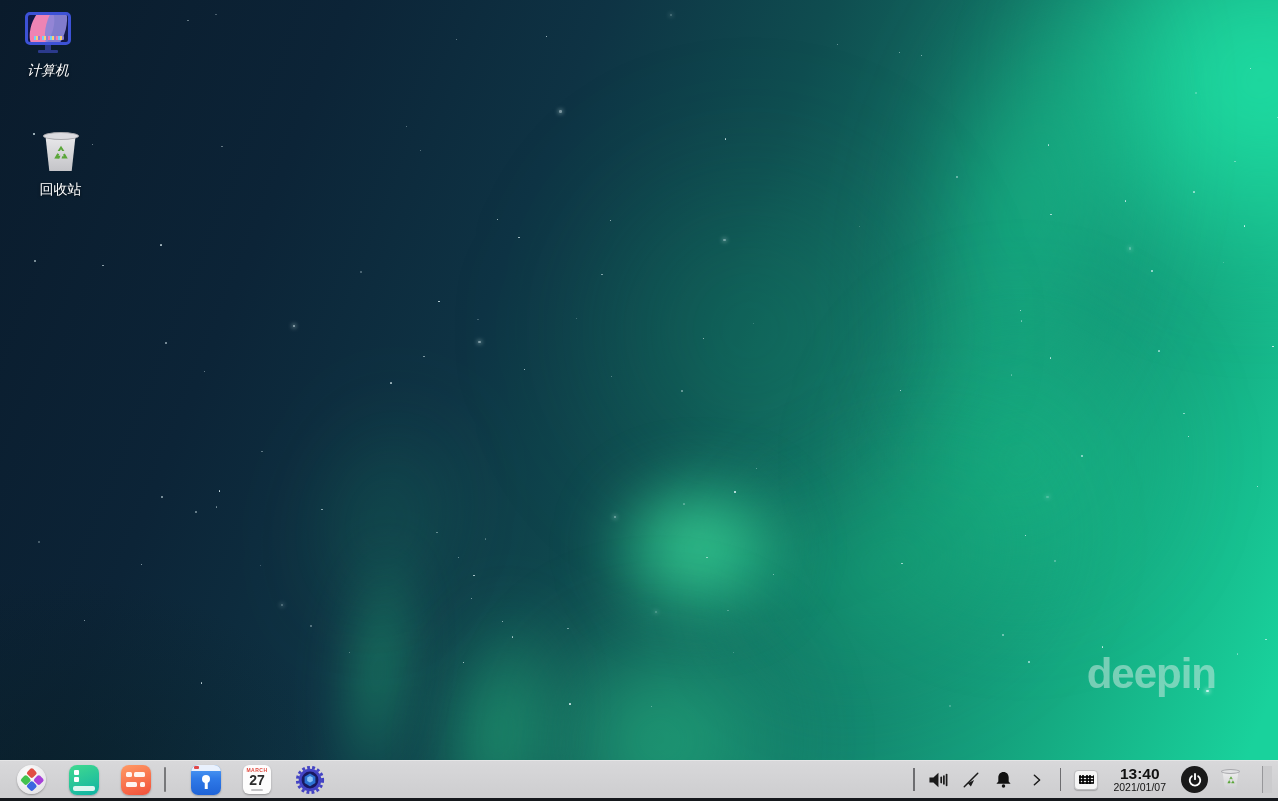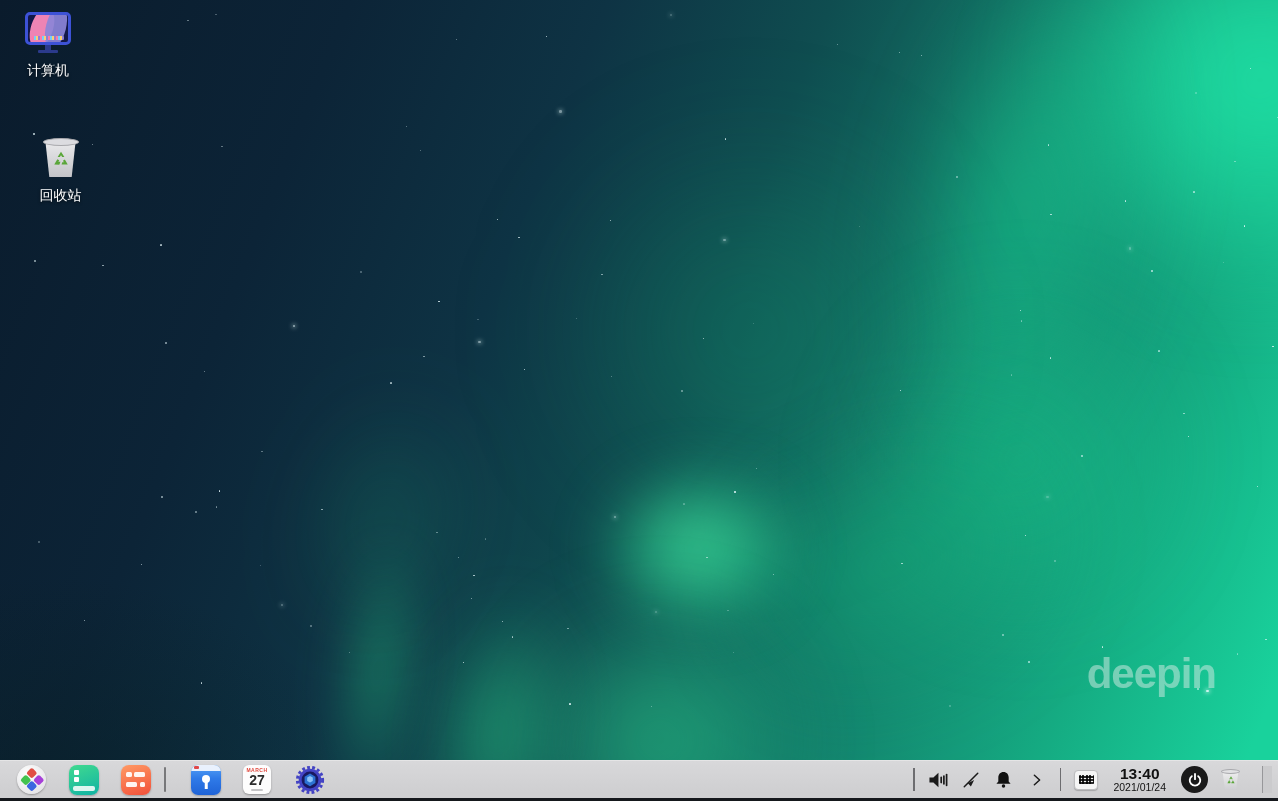--- a/index.html
+++ b/index.html
@@ -24,22 +24,22 @@
   .b8  { left:338px;  top:530px;  width:80px;  height:280px; background:radial-gradient(closest-side, rgba(35,195,128,.55), transparent); transform:rotate(6deg); filter:blur(24px); }
   .b9  { left:320px;  top:400px;  width:130px; height:240px; background:radial-gradient(closest-side, rgba(28,165,115,.4), transparent); transform:rotate(16deg); }
   .b10 { left:540px;  top:120px;  width:420px; height:420px; background:radial-gradient(closest-side, rgba(20,150,110,.35), transparent); filter:blur(60px); }
   .star { position:absolute; background:#eafcff; border-radius:50%; }
 
   .watermark { position:absolute; right:62px; top:650px; font-size:42px; font-weight:bold;
     letter-spacing:-1px; color:rgba(200,232,222,.55); }
 
   
   .desktop-icon { position:absolute; width:96px; text-align:center; cursor:default; }
-  .di-computer { left:0; top:12px; }
-  .di-trash    { left:0; top:138px;padding-left:25px; }
+  .di-computer { left:0; top:12px;font-style:italic; }
+  .di-trash    { left:0; top:132px;padding-left:25px; }
   .di-label { margin-top:9px; font-size:14px; color:#fff; text-shadow:0 1px 3px rgba(0,0,0,.7); }
 
   .pc-art { width:48px; margin:0 auto; }
   .pc-monitor { width:46px; height:33px; margin:0 auto; border-radius:5px; border:3px solid #3d52d6;
     background:#121848; position:relative; overflow:hidden; }
   .pc-w1 { position:absolute; left:3px; top:-8px; width:22px; height:42px; background:#ee84b4; border-radius:50%; transform:rotate(18deg); }
   .pc-w2 { position:absolute; left:18px; top:-10px; width:20px; height:44px; background:#8b85d8; border-radius:50%; transform:rotate(14deg); opacity:.92; }
   .pc-dockbar { position:absolute; left:4px; right:4px; bottom:2px; height:4px; border-radius:1px;
     background:repeating-linear-gradient(90deg,#ff7aa8 0 2px,#6fd3ff 2px 4px,#ffd36f 4px 6px,#8f7fd8 6px 8px); opacity:.95; }
   .pc-neck { width:6px; height:5px; background:#2b3a8c; margin:0 auto; }
@@ -386,21 +386,21 @@
       </div>
 
       <div class="tray-div"></div>
 
       <div class="kbd-btn">
         <div class="kbd-pattern"></div>
       </div>
 
       <div class="clock">
         <div class="t">13:40</div>
-        <div class="d">2021/01/24</div>
+        <div class="d">2021/01/07</div>
       </div>
 
       <div class="power-btn">
         <svg width="16" height="16" viewBox="0 0 20 20">
           <path d="M10 2.5v6.5" stroke="#fff" stroke-width="2.3" stroke-linecap="round"></path>
           <path d="M6 5.2a6.6 6.6 0 1 0 8 0" fill="none" stroke="#fff" stroke-width="2.3" stroke-linecap="round"></path>
         </svg>
       </div>
 
       <div class="mini-bin">

